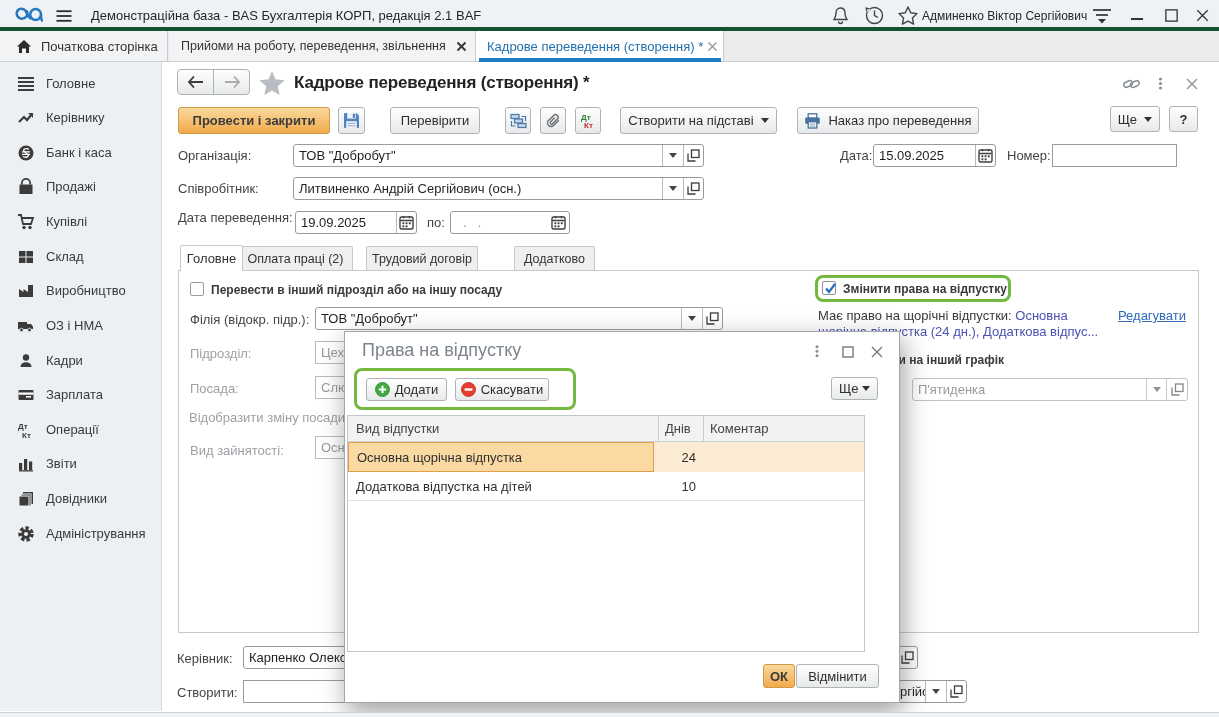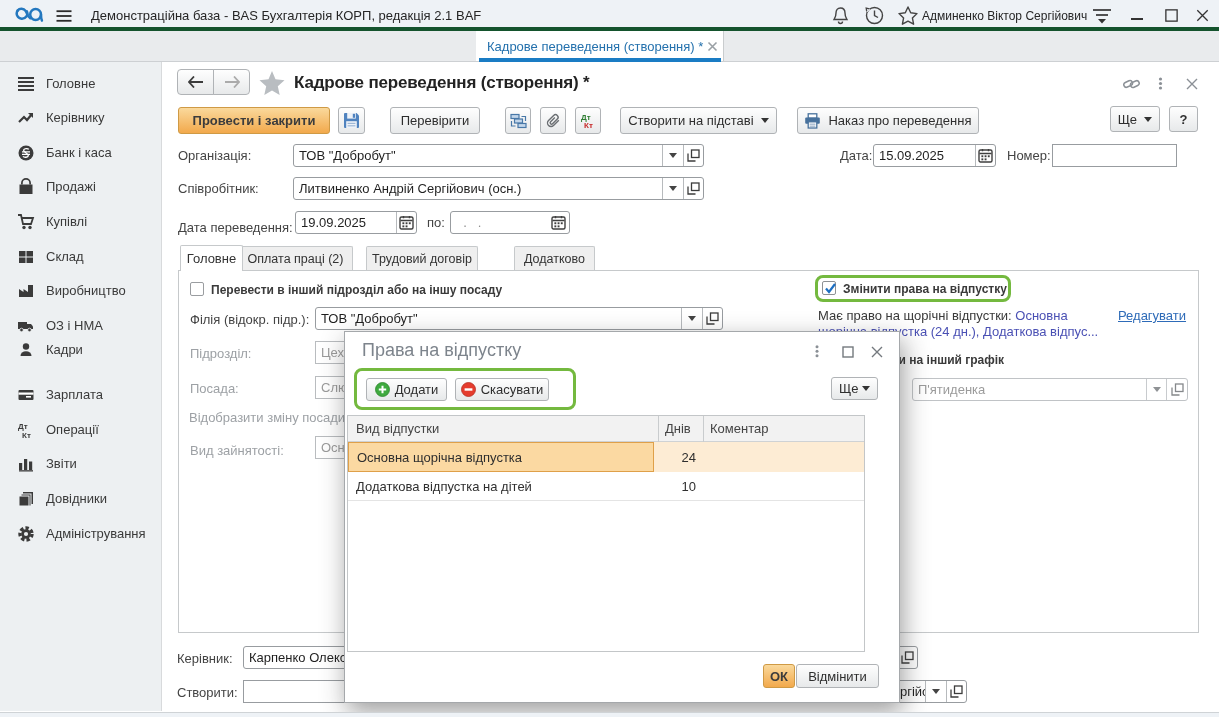--- a/index.html
+++ b/index.html
@@ -71,20 +71,32 @@
       </svg>
     <div class="abs" style="left:1131px;top:8px;width:12px;height:12px;border-bottom:2px solid #333;"></div>
     <svg class="abs" style="left:1165px;top:9px;" width="13" height="13" viewBox="0 0 15 15">
         <rect x="1" y="1" width="13" height="13" fill="none" stroke="#333" stroke-width="1.5"></rect>
       </svg>
     <svg class="abs" style="left:1196px;top:9px;" width="13" height="13" viewBox="0 0 15 15">
         <path d="M1.5 1.5 L13.5 13.5 M13.5 1.5 L1.5 13.5" stroke="#333" stroke-width="1.5"></path>
       </svg>
   </div>
   <div id="tabbar">
+    <div class="wtab" style="left:0;width:168px;">
+      <svg style="position:absolute;left:16px;top:8px;" width="16" height="15" viewBox="0 0 16 15">
+          <path d="M8 1 L15 7.5 H13 V14 H10 V9.5 H6 V14 H3 V7.5 H1 Z" fill="#2b2b2b"></path>
+        </svg>
+      <span style="position:absolute;left:41px;">Початкова сторінка</span>
+    </div>
+    <div class="wtab" style="left:169px;width:307px;">
+      <span style="position:absolute;left:12px;font-size:12.5px;">Прийоми на роботу, переведення, звільнення</span>
+      <svg style="position:absolute;left:287px;top:10px;" width="11" height="11" viewBox="0 0 11 11">
+          <path d="M1.5 1.5 L9.5 9.5 M9.5 1.5 L1.5 9.5" stroke="#333" stroke-width="1.8"></path>
+        </svg>
+    </div>
     <div class="wtab" style="left:476px;width:248px;background:#fff;color:#2471ad;border-right:1px solid #c9ccce;">
       <span style="position:absolute;left:11px;">Кадрове переведення (створення) *</span>
       <svg style="position:absolute;left:231px;top:10px;" width="11" height="11" viewBox="0 0 11 11">
           <path d="M1.5 1.5 L9.5 9.5 M9.5 1.5 L1.5 9.5" stroke="#9aa0a5" stroke-width="1.6"></path>
         </svg>
       <div style="position:absolute;left:3px;bottom:-1px;width:242px;height:4px;background:#1a7cc4;"></div>
     </div>
   </div>
   <div id="sidebar">
     <div class="sbitem" style="top:4px;">
@@ -147,21 +159,21 @@
       </div>
     <div class="sbitem" style="top:246px;">
         <svg width="18" height="18" viewBox="0 0 18 18">
           <path d="M1 5 H10 V12 H1 Z" fill="#3b3b3b"></path>
           <path d="M10 7 H14 L16 9.5 V12 H10 Z" fill="#3b3b3b"></path>
           <circle cx="4.5" cy="13" r="1.8" fill="#3b3b3b" stroke="#edf0f2" stroke-width=".8"></circle>
           <circle cx="12.5" cy="13" r="1.8" fill="#3b3b3b" stroke="#edf0f2" stroke-width=".8"></circle>
         </svg>
         <span>ОЗ і НМА</span>
       </div>
-    <div class="sbitem" style="top:270px;padding-left:36px;">
+    <div class="sbitem" style="top:281px;padding-left:36px;">
         <svg width="18" height="18" viewBox="0 0 18 18">
           <circle cx="9" cy="5.5" r="3.2" fill="#3b3b3b"></circle>
           <path d="M3.5 15 a5.5 4.8 0 0 1 11 0 Z" fill="#3b3b3b"></path>
         </svg>
         <span>Кадри</span>
       </div>
     <div class="sbitem" style="top:315px;">
         <svg width="18" height="18" viewBox="0 0 18 18">
           <rect x="1.5" y="4" width="15" height="10" rx="1" fill="#3b3b3b"></rect>
           <rect x="1.5" y="6.5" width="15" height="2.2" fill="#fff"></rect>
@@ -333,21 +345,21 @@
       <div class="sect" style="right:0;width:20px;">
           <svg width="13" height="13" viewBox="0 0 13 13">
             <g fill="none" stroke="#3c3c3c" stroke-width="1.3">
               <rect x="4.5" y="1" width="7.5" height="7.5"></rect>
               <path d="M8.5 12 H1 V4.5"></path>
             </g>
           </svg>
         </div>
     </div>
 
-    <div class="lbl" style="left:178px;top:220px;">Дата переведення:</div>
+    <div class="lbl" style="left:178px;top:210px;">Дата переведення:</div>
     <div class="field" style="left:295px;top:211px;width:122px;height:23px;border-radius:3px;">19.09.2025
       <div class="sect" style="right:0;width:20px;">
           <svg width="15" height="15" viewBox="0 0 15 15">
             <rect x="1" y="2" width="13" height="12" rx="1.5" fill="none" stroke="#3f3f3f" stroke-width="1.4"></rect>
             <path d="M1.5 5.5 H13.5" stroke="#3f3f3f" stroke-width="1.3"></path>
             <path d="M4.5 1 V3.2 M10.5 1 V3.2" stroke="#3f3f3f" stroke-width="1.4"></path>
             <g fill="#3f3f3f">
               <rect x="3.4" y="7.3" width="1.9" height="1.9"></rect>
               <rect x="6.6" y="7.3" width="1.9" height="1.9"></rect>
               <rect x="9.8" y="7.3" width="1.9" height="1.9"></rect>

